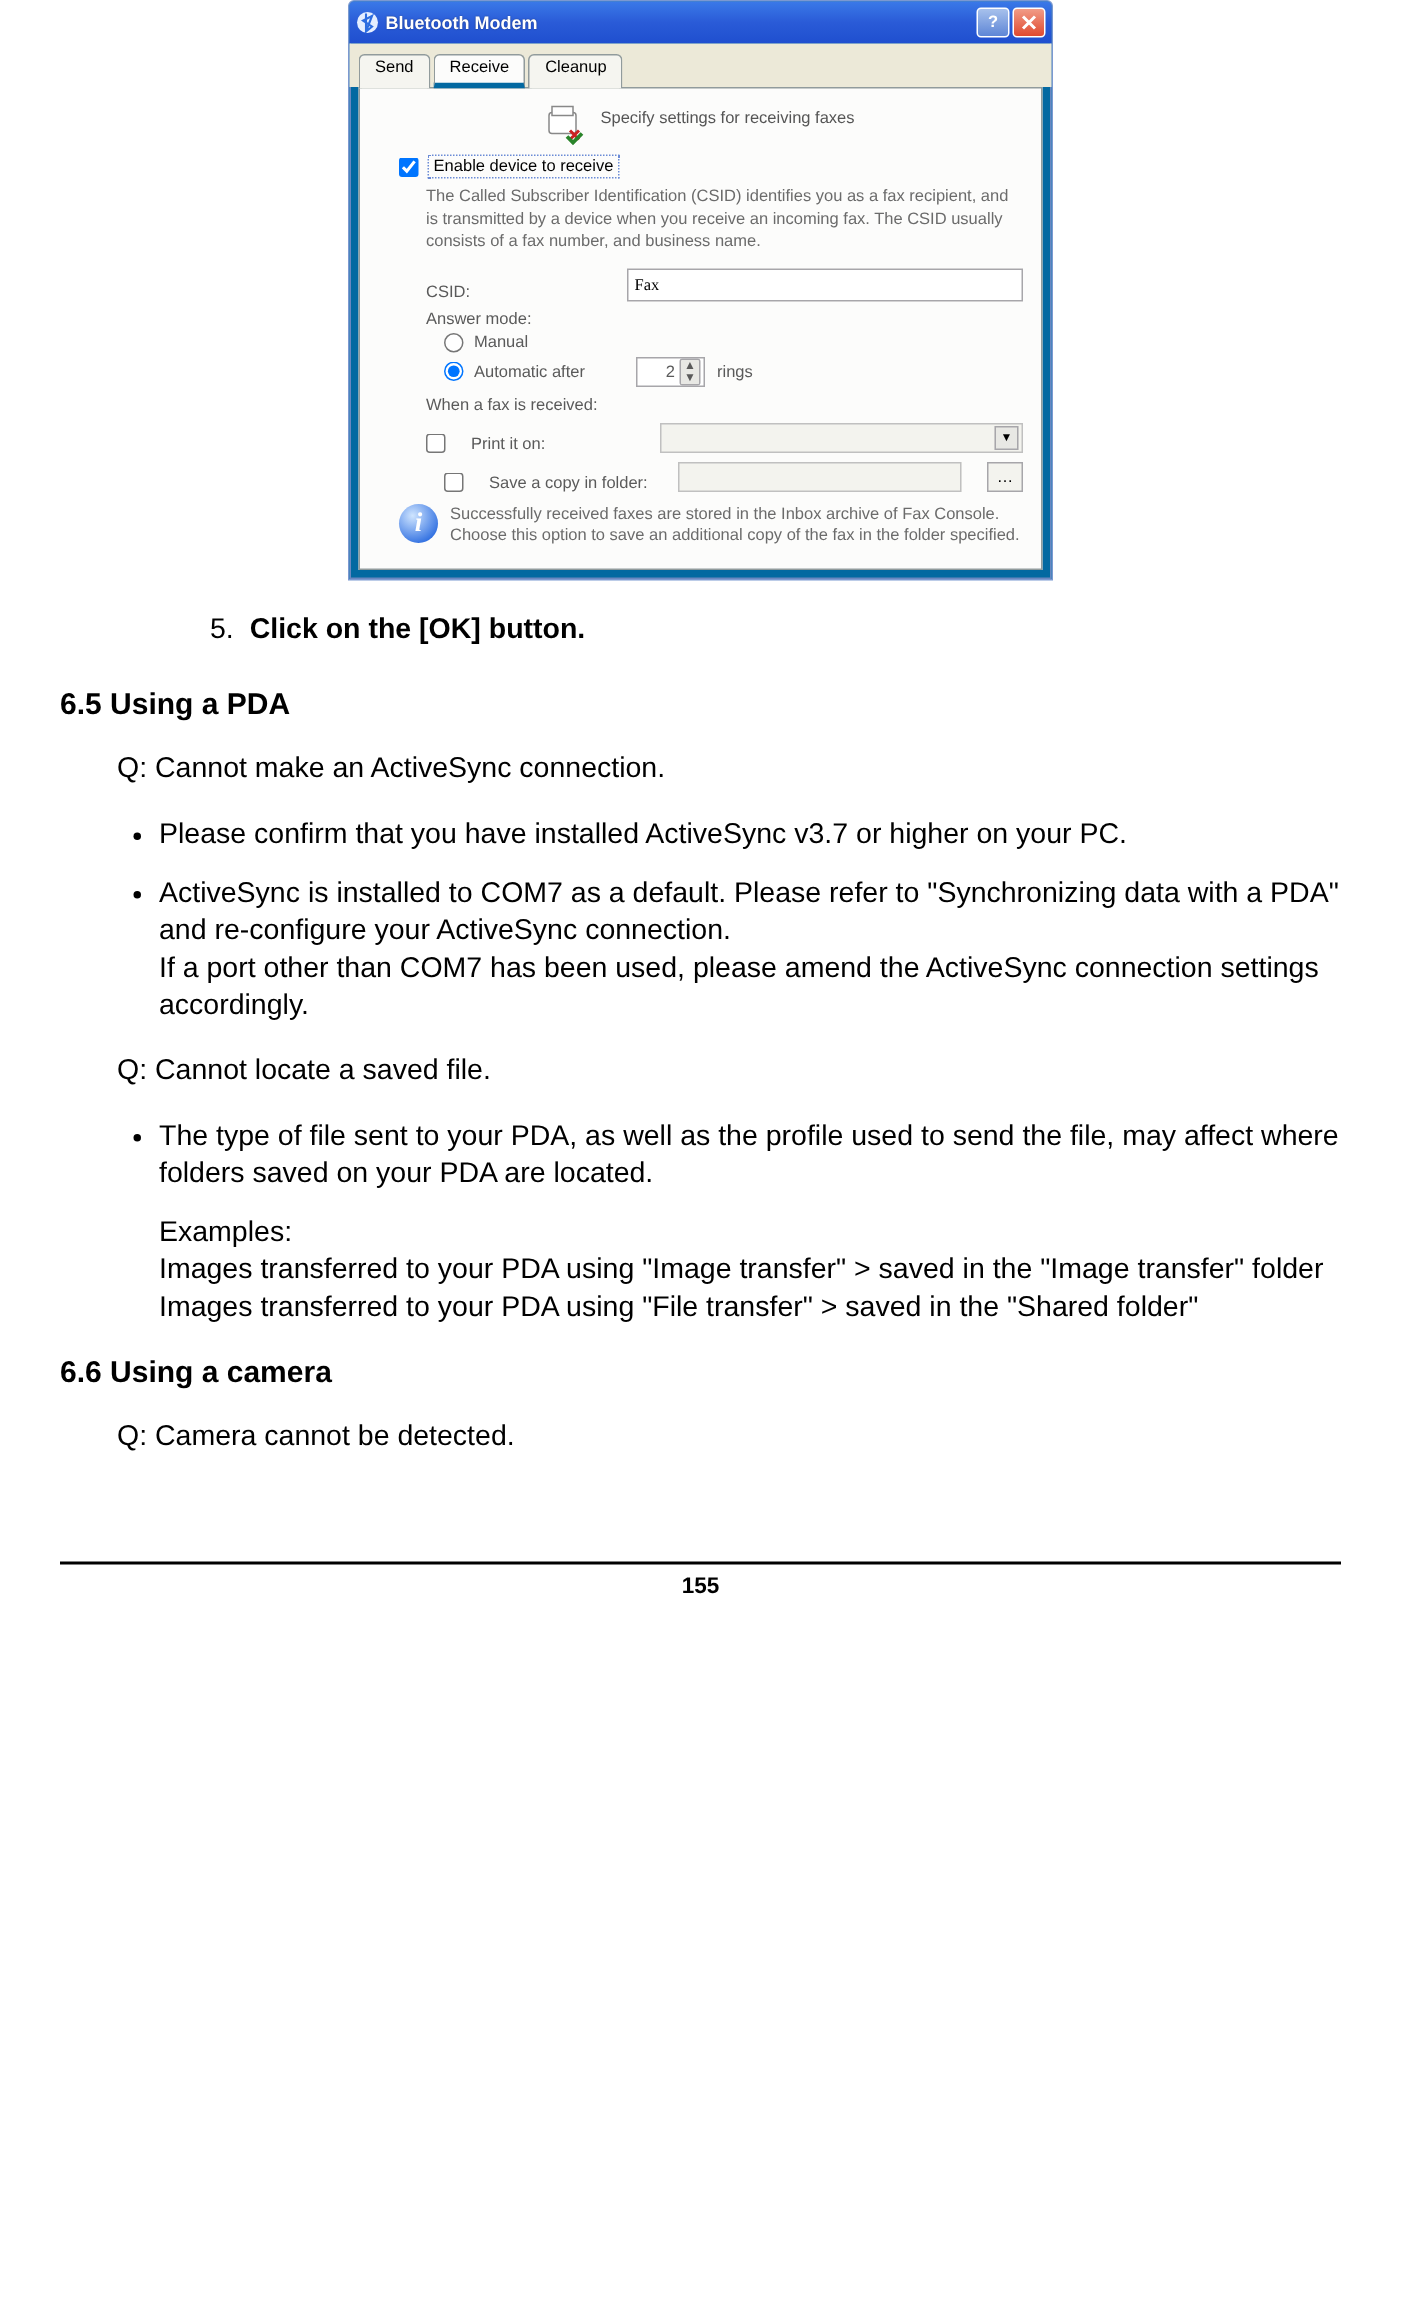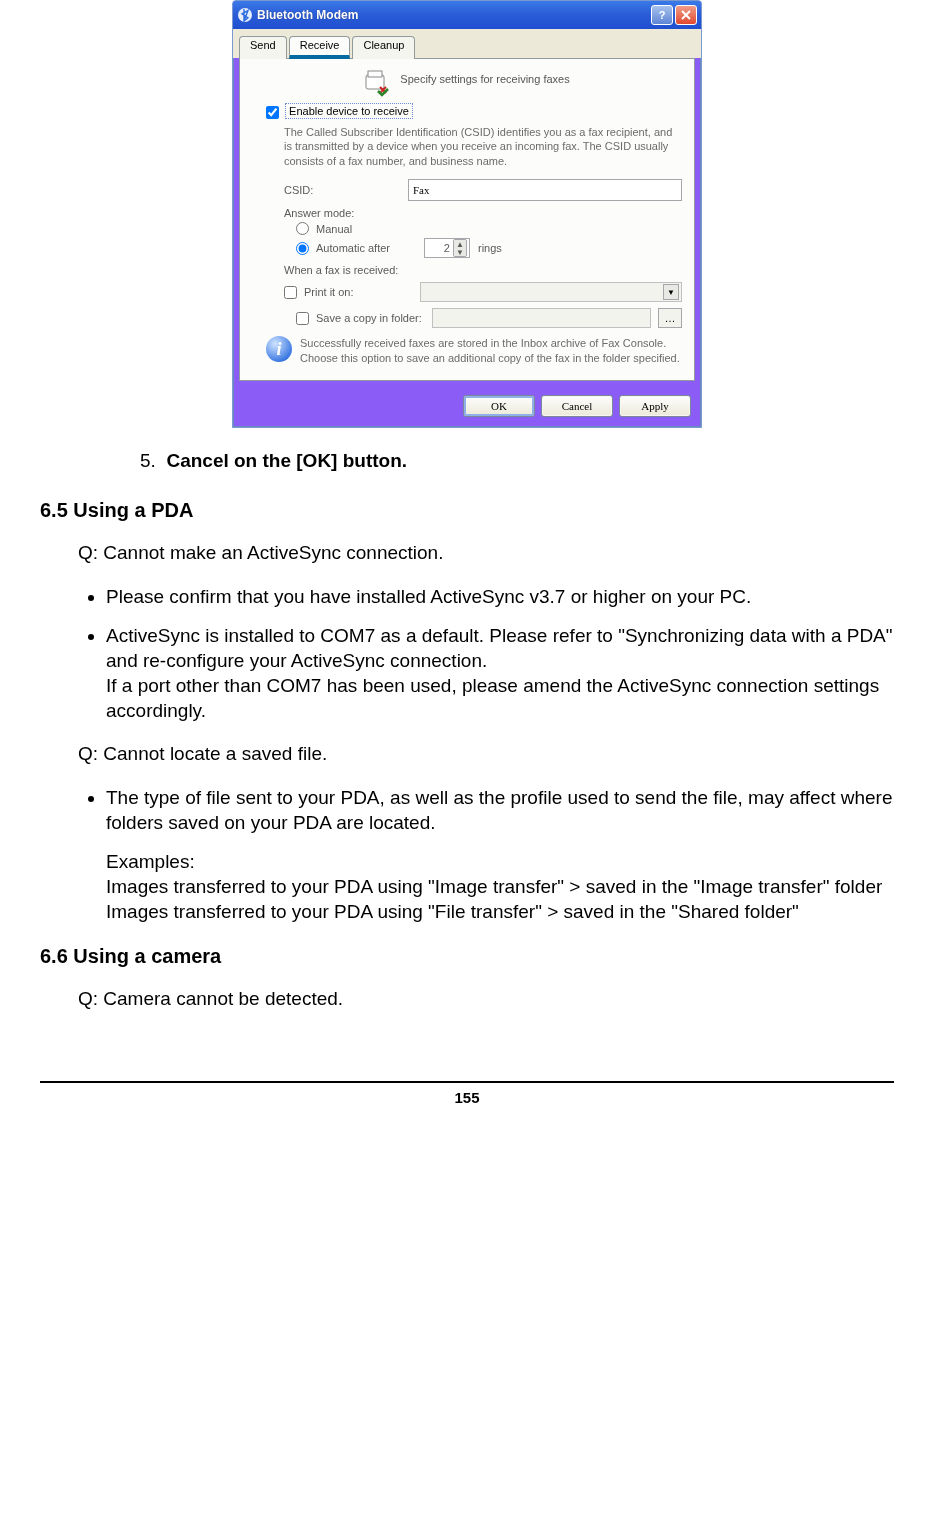--- a/index.html
+++ b/index.html
@@ -9,21 +9,21 @@
     background: #fff;
     width: 934px;
   }
   .page {
     padding: 0 40px 10px 40px;
   }
   
   .dialog {
     width: 468px;
     margin: 0 auto 20px auto;
-    background: #8b5cf6;
+    background: #0369a1;
     border: 1px solid #7b99d1;
     border-radius: 4px 4px 0 0;
     box-shadow: 0 0 0 1px #6a87c0 inset;
     font-family: Tahoma, Arial, sans-serif;
     font-size: 11px;
     color: #000;
   }
   .titlebar {
     background: linear-gradient(to bottom, #3a79e8 0%, #2a5bd7 50%, #1f4fcf 100%);
     color: #fff;
@@ -81,21 +81,21 @@
     margin: 0 6px 6px 6px;
     border:1px solid #919b9c;
     background:#fcfcfb;
     padding:10px 12px 8px 12px;
   }
   .header-row { display:flex; align-items:flex-start; gap:8px; margin-bottom:8px;justify-content:center;}
   .fax-icon { width:28px;height:28px;flex:0 0 28px; }
   .checkrow { margin:8px 0 6px 0; }
   .checkrow label { border:1px dotted #6b8bd6; padding:1px 3px; }
   .para { margin:4px 0 10px 32px; color:#6b6b6b; line-height:1.35;}
-  .form-row { display:flex; align-items:center; margin:6px 0 6px 32px; gap:4px;}
+  .form-row { display:flex; align-items:flex-end; margin:6px 0 6px 32px; gap:14px;}
   .form-row .lbl { width:120px; color:#5a5a5a;}
   .text-input {
     flex:1;
     border:1px solid #a7a6aa;
     background:#fff;
     height:18px;
     padding:1px 4px;
     font-size:11px;
     font-family:Tahoma;
   }
@@ -259,31 +259,26 @@
         <div class="combo" style="background:#f3f3ee;border:1px solid #c0c0c0;"></div>
         <div class="browse-btn">…</div>
       </div>
 
       <div class="info-row">
         <div class="info-icon">i</div>
         <div class="info-text">Successfully received faxes are stored in the Inbox archive of Fax Console. Choose this option to save an additional copy of the fax in the folder specified.</div>
       </div>
     </div>
 
-    <div class="btn-row">
-      <button class="win-button primary">OK</button>
-      <button class="win-button">Cancel</button>
-      <button class="win-button">Apply</button>
-    </div>
   </div>
 
   <div class="doc">
     <div class="step">
       <span>5.</span>&nbsp;
-      <b>Cancel on the [OK] button.</b>
+      <b>Click on the [OK] button.</b>
     </div>
 
     <h2 class="section">6.5  Using a PDA</h2>
     <p class="q">Q: Cannot make an ActiveSync connection.</p>
     <ul class="bul">
       <li>Please confirm that you have installed ActiveSync v3.7 or higher on your PC.</li>
       <li>
         <span>ActiveSync is installed to COM7 as a default. Please refer to "Synchronizing data with a PDA" and re-configure your ActiveSync connection.</span><br>
         <span>If a port other than COM7 has been used, please amend the ActiveSync connection settings accordingly.</span>
       </li>

